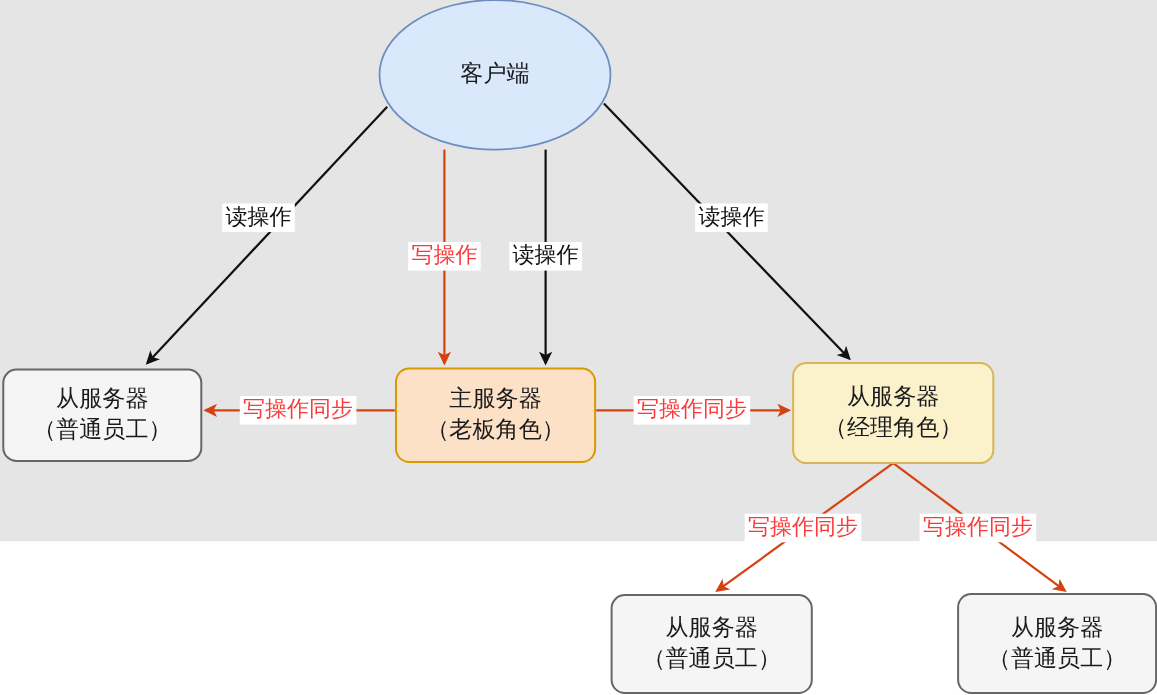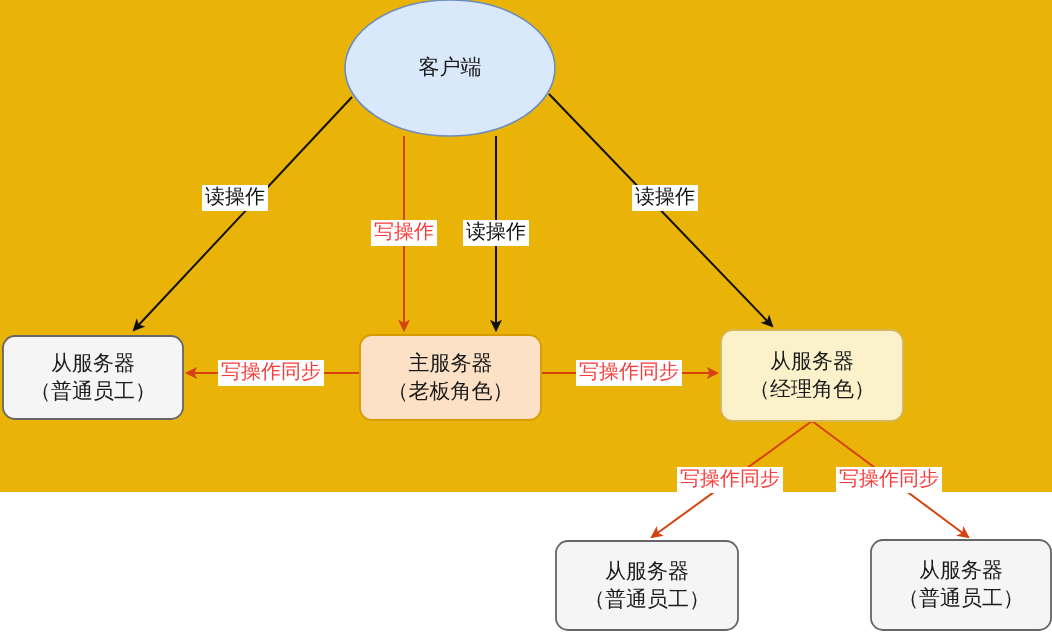--- a/index.html
+++ b/index.html
@@ -10,21 +10,21 @@
   body {
     width: 1052px;
     height: 632px;
     font-family: "Liberation Sans", "DejaVu Sans", sans-serif;
     overflow: hidden;
   }
   #diagram-root {
     position: relative;
     width: 1052px;
     height: 492px;
-    background: #eab308;
+    background: #e5e5e5;
   }
   svg.diagram-canvas {
     position: absolute;
     left: 0;
     top: 0;
     width: 1052px;
     height: 632px;
     display: block;
   }
   .node-label, .edge-label {

